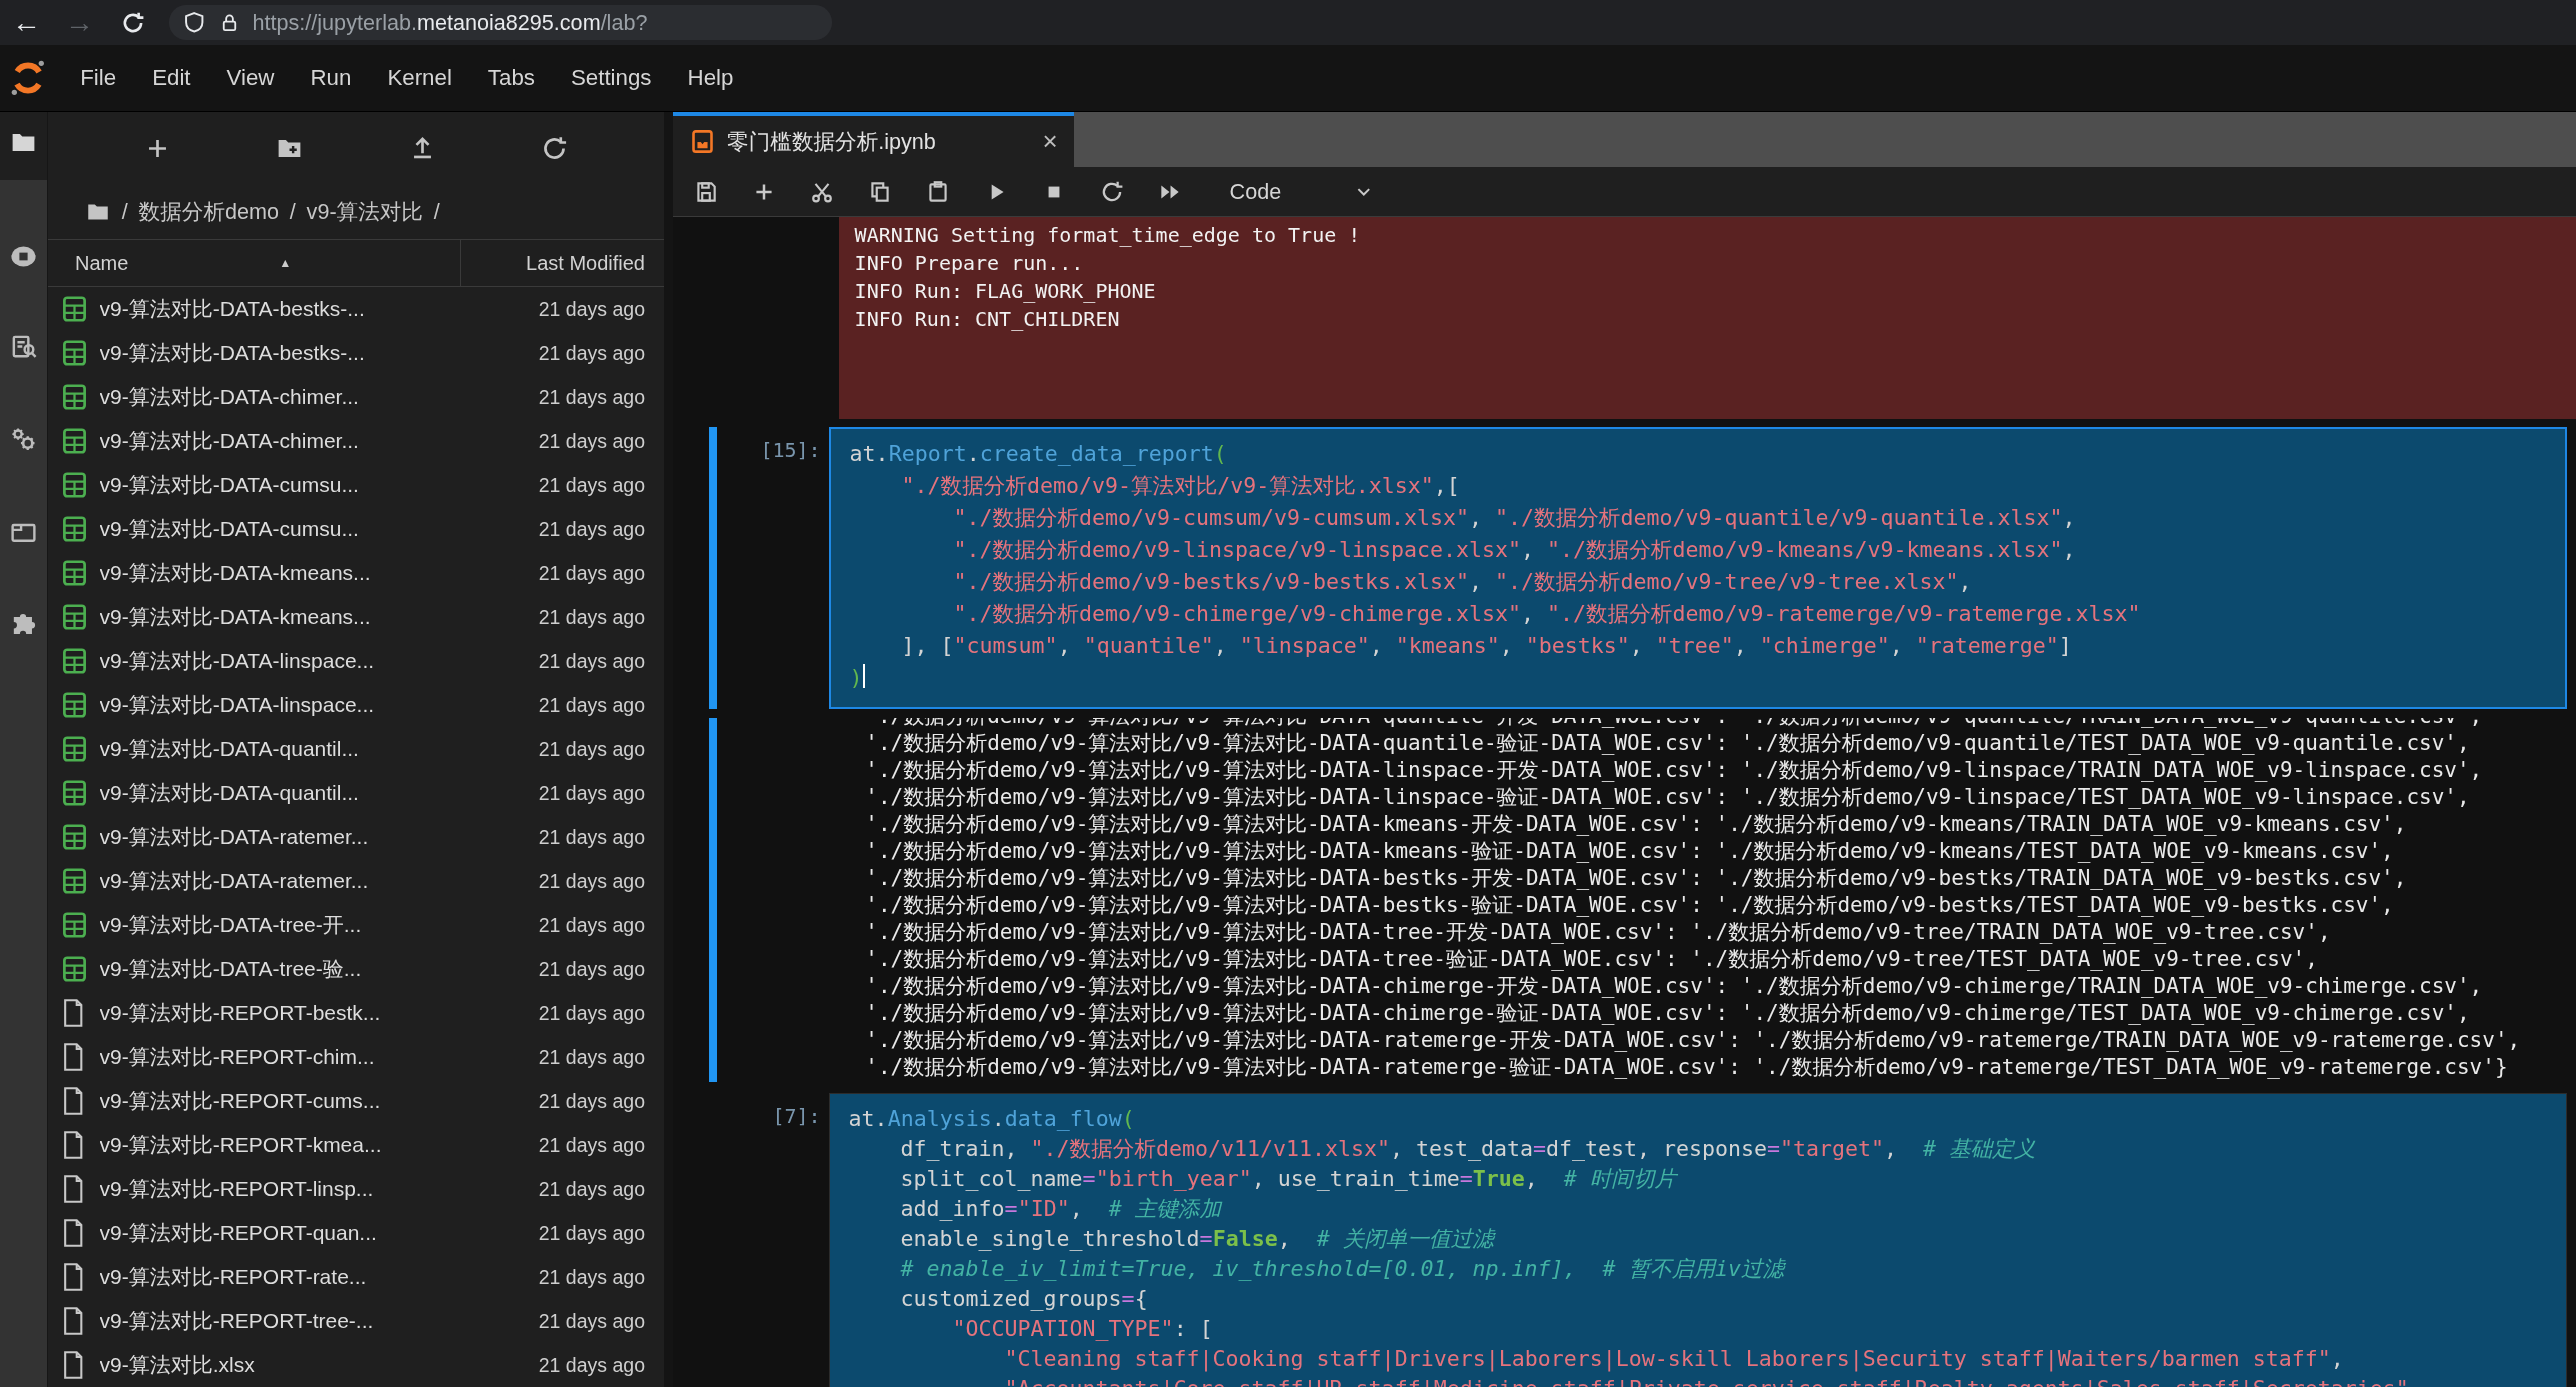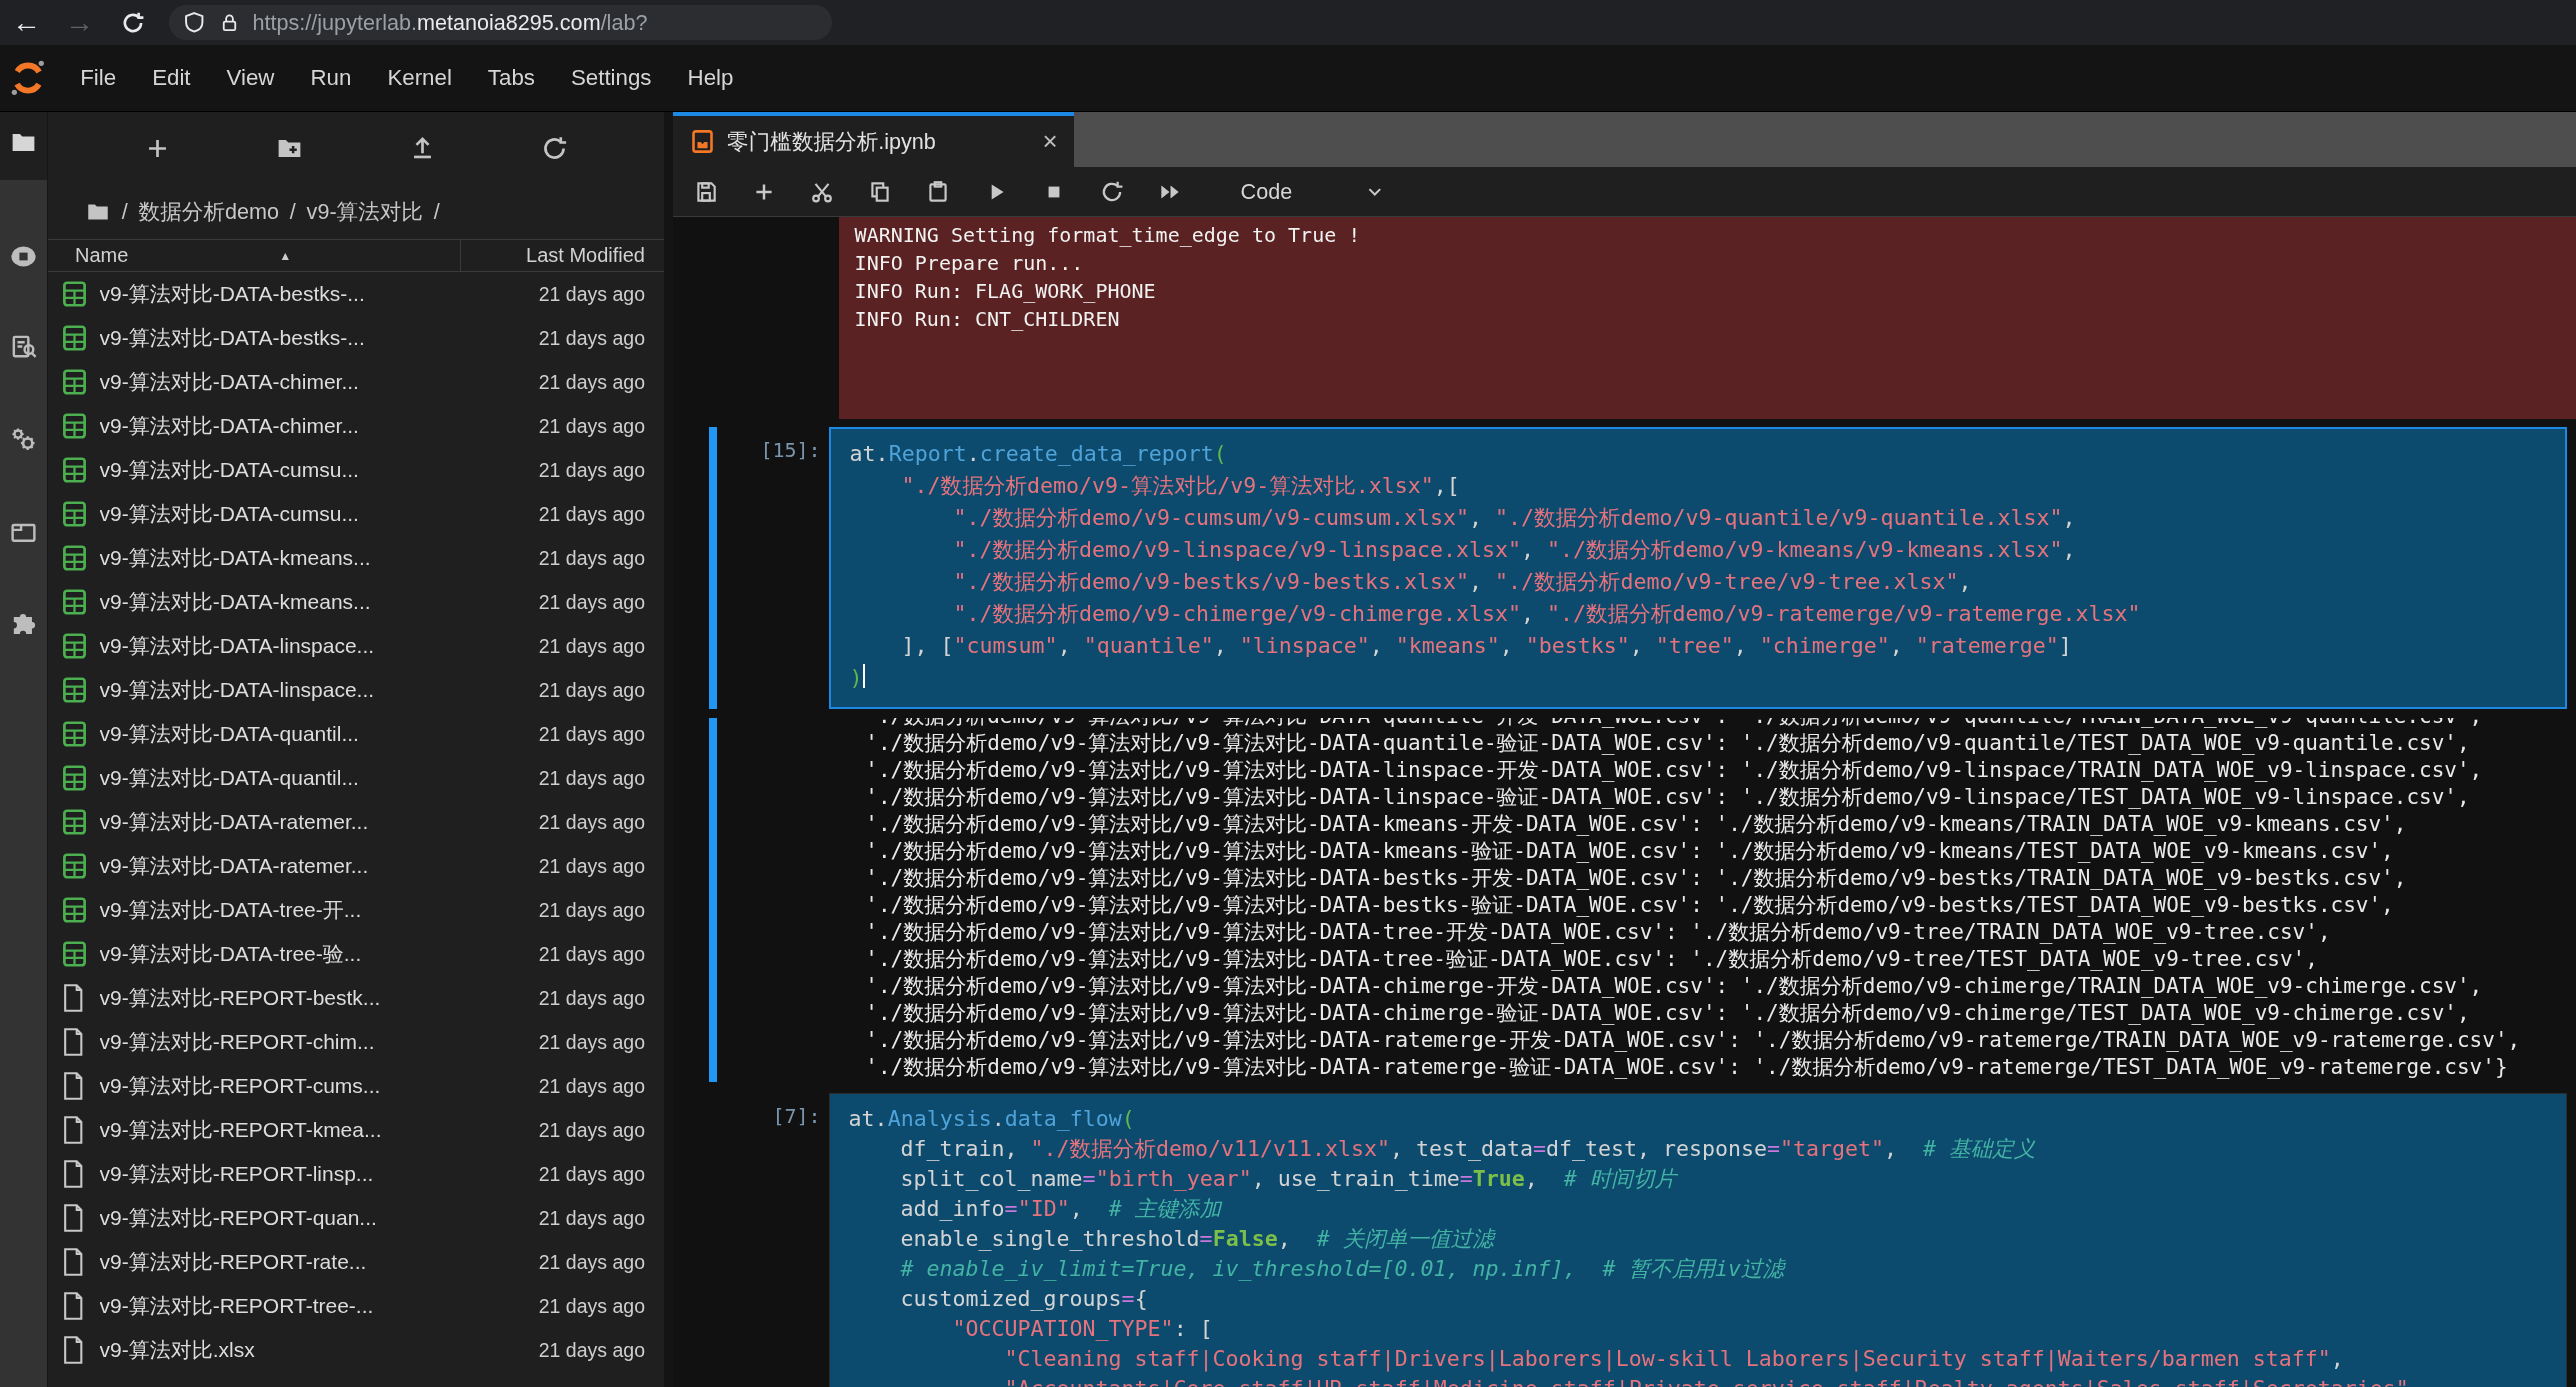--- a/index.html
+++ b/index.html
@@ -29,21 +29,21 @@
 
   .activity { width:48px; background:#333333; border-right:1.4px solid #161616; position:relative; flex:none; }
   .act-active-bg { position:absolute; left:0; top:0; width:100%; height:68px; background:#1f1f1f; }
   .act-icon { position:absolute; left:9.4px; width:29px; height:29px; }
 
   .file-panel { width:616px; background:#1f1f1f; display:flex; flex-direction:column; flex:none; }
   .fp-toolbar { height:72px; display:flex; align-items:center; justify-content:space-around; padding:0 43px; }
   .fp-toolbar .tbtn { width:29px; height:29px; }
   .fp-breadcrumb { height:55px; display:flex; align-items:center; padding-left:37px;
     font-size:21.6px; color:#c7c7c7; gap:10.8px; }
-  .fp-header { height:33px; border-top:0.7px solid #3a3a3a; border-bottom:0.7px solid #3a3a3a;
+  .fp-header { height:48px; border-top:0.7px solid #3a3a3a; border-bottom:0.7px solid #3a3a3a;
     display:flex; align-items:center; font-size:20px; color:#d2d2d2; position:relative; }
   .fp-header .colname { padding-left:27px; }
   .fp-header .sort { font-size:12.2px; color:#cccccc; margin-left:151px; }
   .fp-header .coldiv { position:absolute; left:412px; top:0; bottom:0; width:0.7px; background:#3a3a3a; }
   .fp-header .colmod { margin-left:auto; padding-right:19px; }
   .file-list { flex:1; overflow:hidden; }
   .frow { height:44px; display:flex; align-items:center; }
   .frow .ficon { margin-left:13px; width:27px; height:30px; flex:none; }
   .frow .fname { margin-left:11.5px; font-size:21px; color:#dddddd; white-space:nowrap;
     overflow:hidden; max-width:404px; }
@@ -55,21 +55,21 @@
   .nb { flex:1; min-width:0; display:flex; flex-direction:column; }
   .tabbar { height:55px; background:#4e4e4e; display:flex; }
   .tab { width:401px; background:#1f1f1f; border-top:4.3px solid #1e88e5;
     display:flex; align-items:center; padding:16px 16px; }
   .tab-title { font-size:21.6px; color:#e2e2e2; margin-left:11.5px; white-space:nowrap; }
   .tab-close { margin-left:auto; font-size:26px; color:#bdbdbd; }
 
   .nb-toolbar { height:50px; background:#1f1f1f; display:flex; align-items:center;
     padding-left:20px; border-bottom:0.7px solid #3a3a3a; }
   .tb-icon { width:26px; height:26px; margin-right:32px; flex:none; }
-  .tb-mode { font-size:21.6px; color:#d6d6d6; margin-left:26px; }
+  .tb-mode { font-size:21.6px; color:#d6d6d6; margin-left:15px; }
   .tb-chevron { width:21.6px; height:21.6px; margin-left:72px; }
 
   .nb-content { flex:1; background:#111; overflow:hidden; }
 
   .stderr { margin-left:166px; height:202px; background:#5a2222; color:#f2f2f2;
     font-family:"DejaVu Sans Mono", monospace; font-size:20px; line-height:28px;
     padding:3.6px 0 0 16px; white-space:pre; overflow:hidden; }
 
   .cellrow { position:relative; }
   .collapser { position:absolute; left:36px; top:0; bottom:0; width:8.6px; background:#2196f3; }

